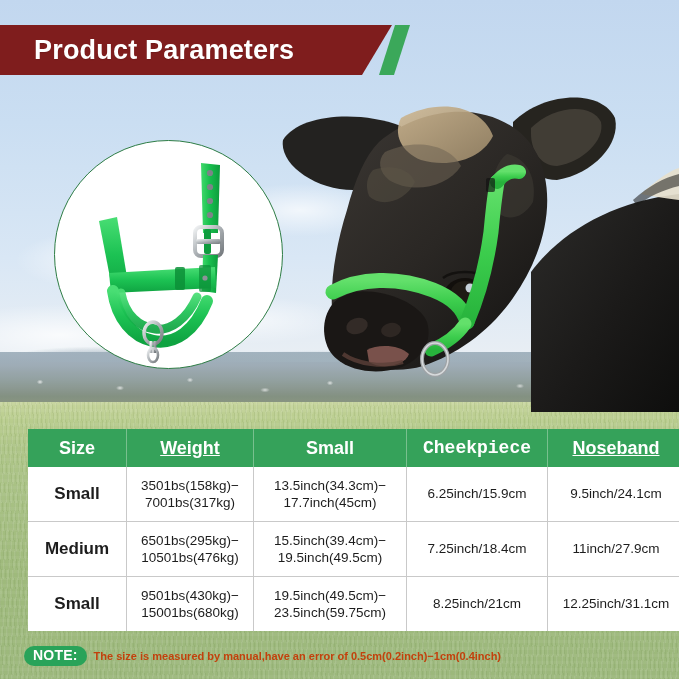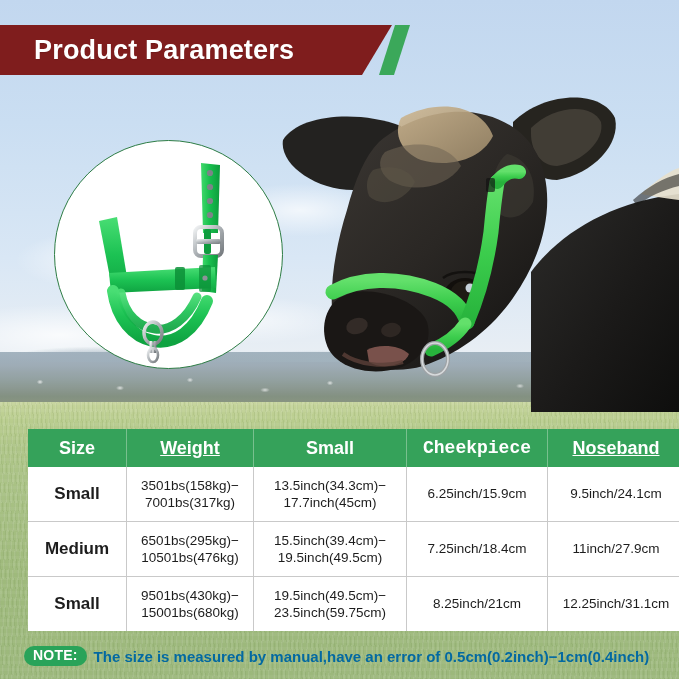--- a/index.html
+++ b/index.html
@@ -141,21 +141,21 @@
   }
   .note-badge{
     background:#29a359;color:#ffffff;
     font-size:14px;font-weight:bold;
     border-radius:11px;
     padding:2px 9px 3px 9px;
     line-height:1.1;
     letter-spacing:.2px;
   }
   .note-text{
-    color:#0369a1;font-size:15px;font-weight:bold;white-space:nowrap;text-align:center;
+    color:#c2410c;font-size:11px;font-weight:bold;white-space:nowrap;text-align:center;
   }
 </style>
 </head>
 <body>
 
 <div class="stage">
 
   <div class="sky"></div>
   <div class="clouds"></div>
   <div class="hills"></div>

